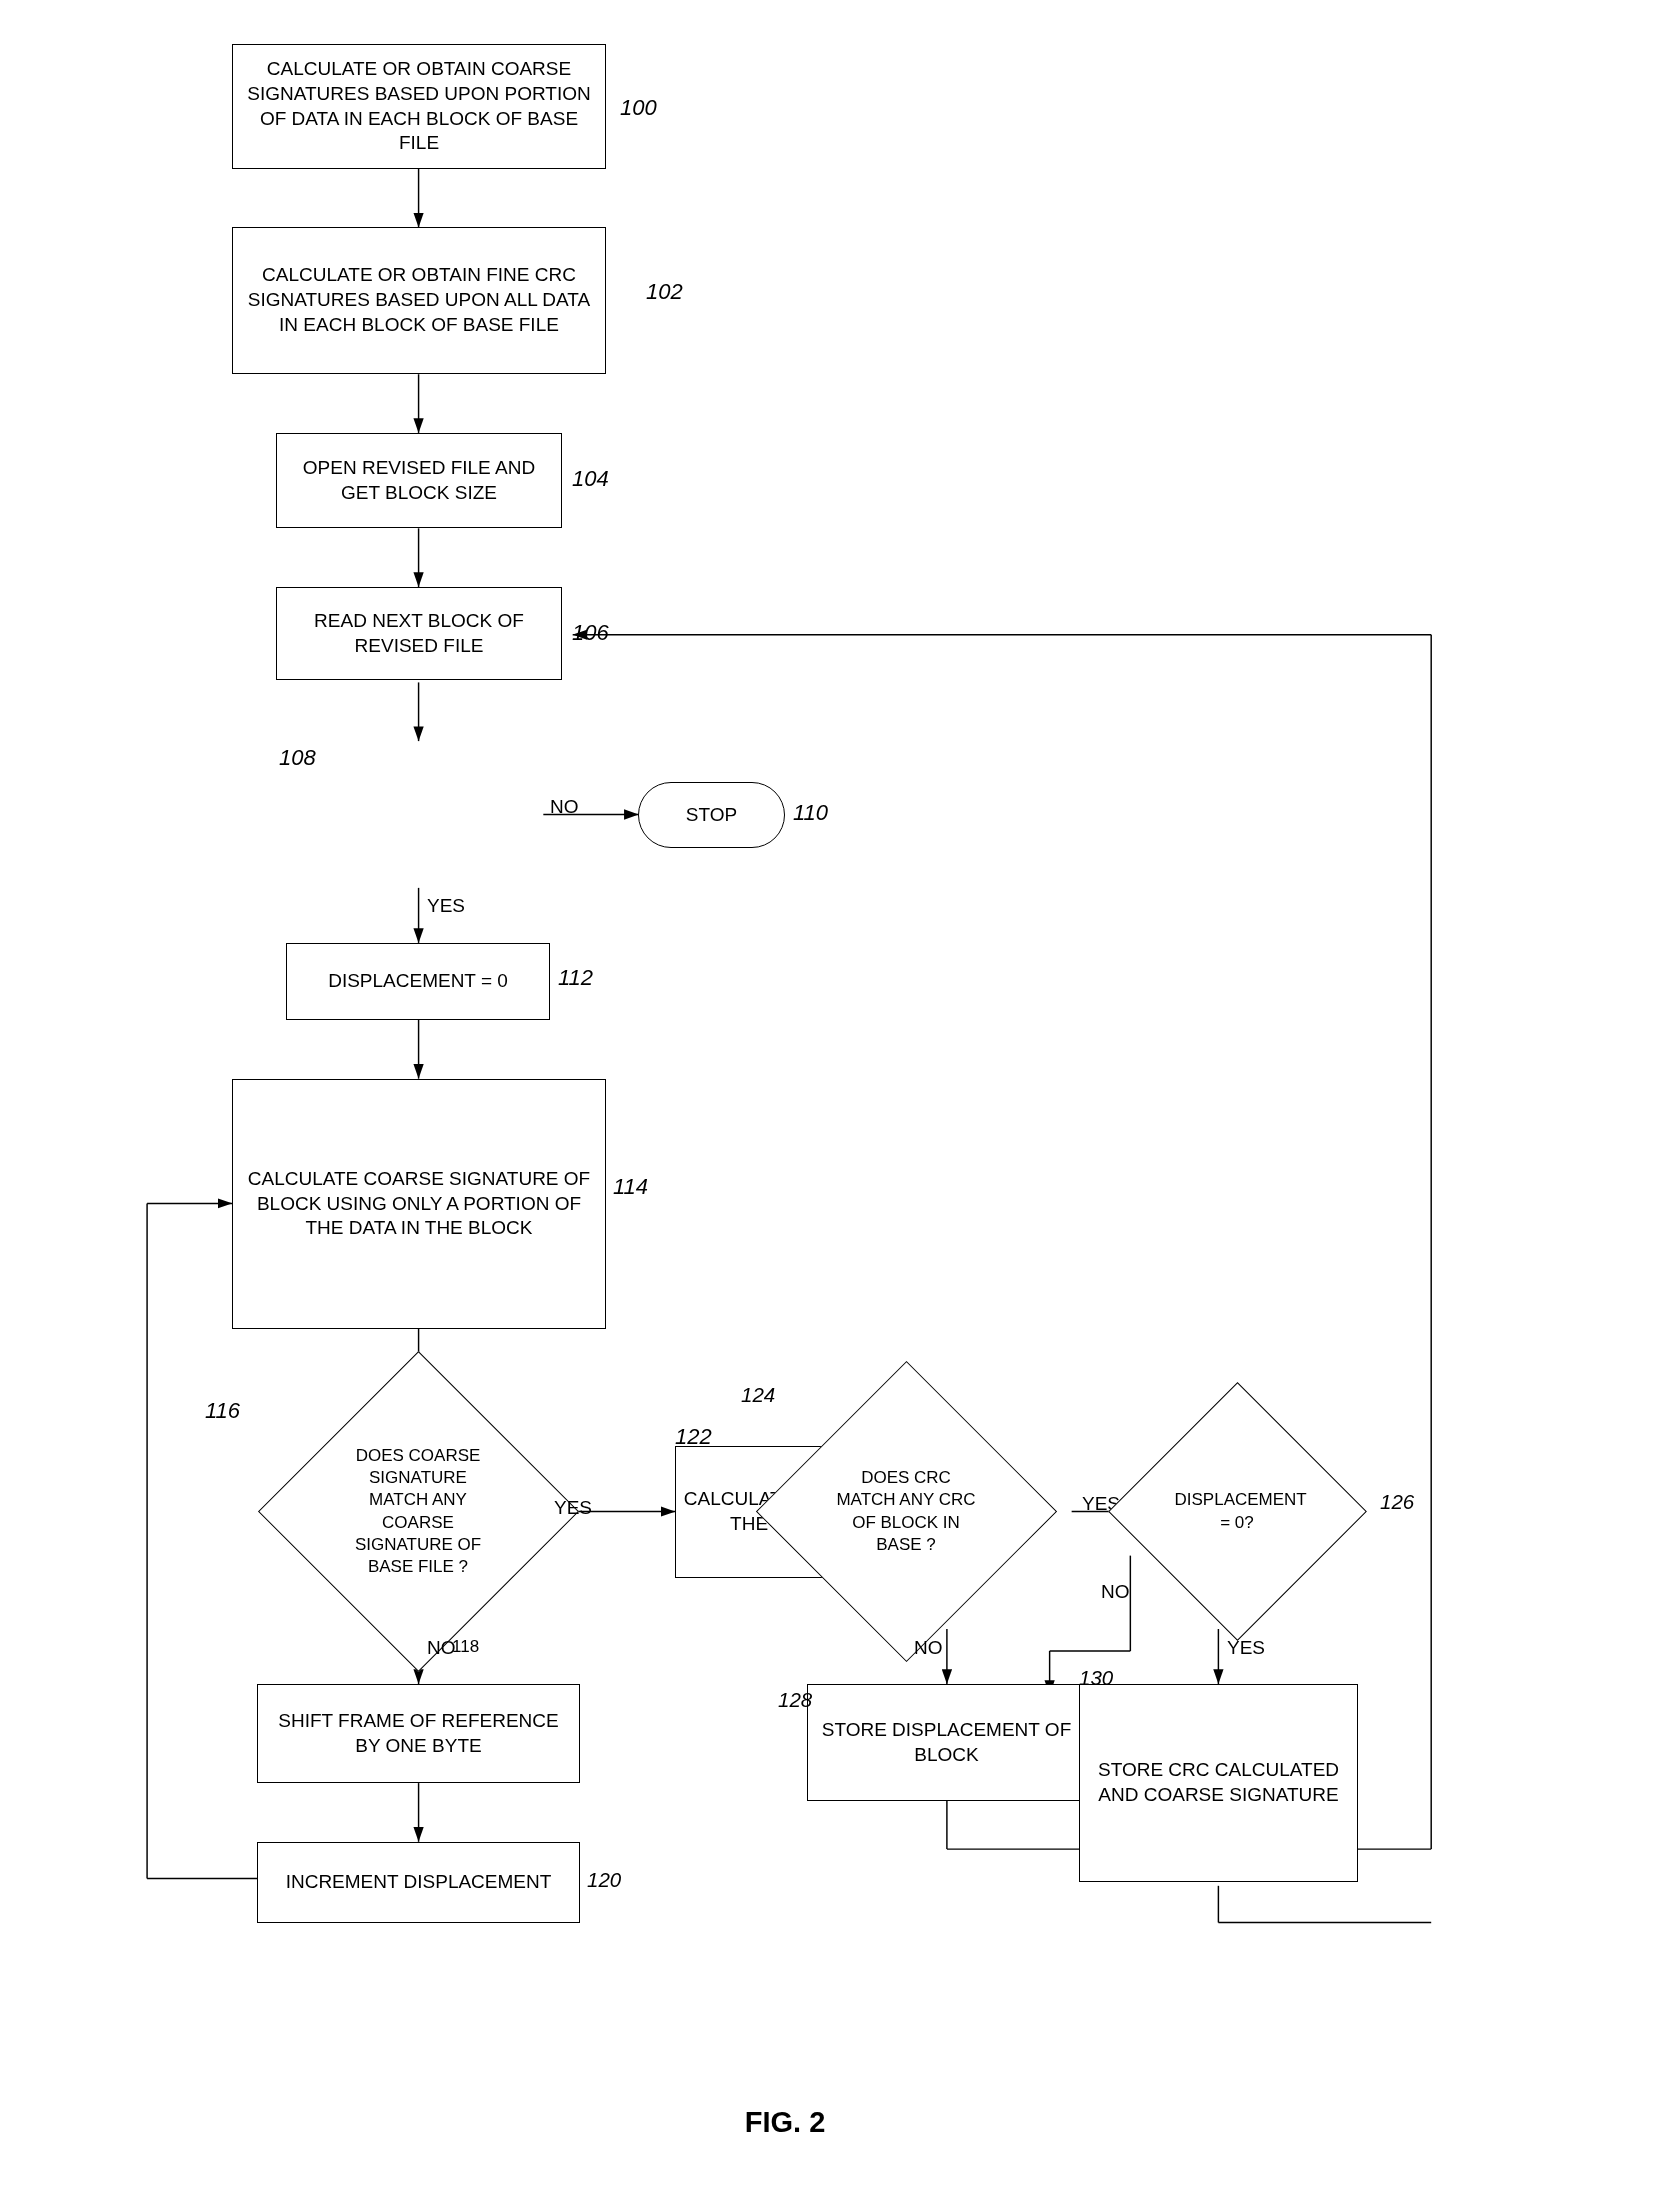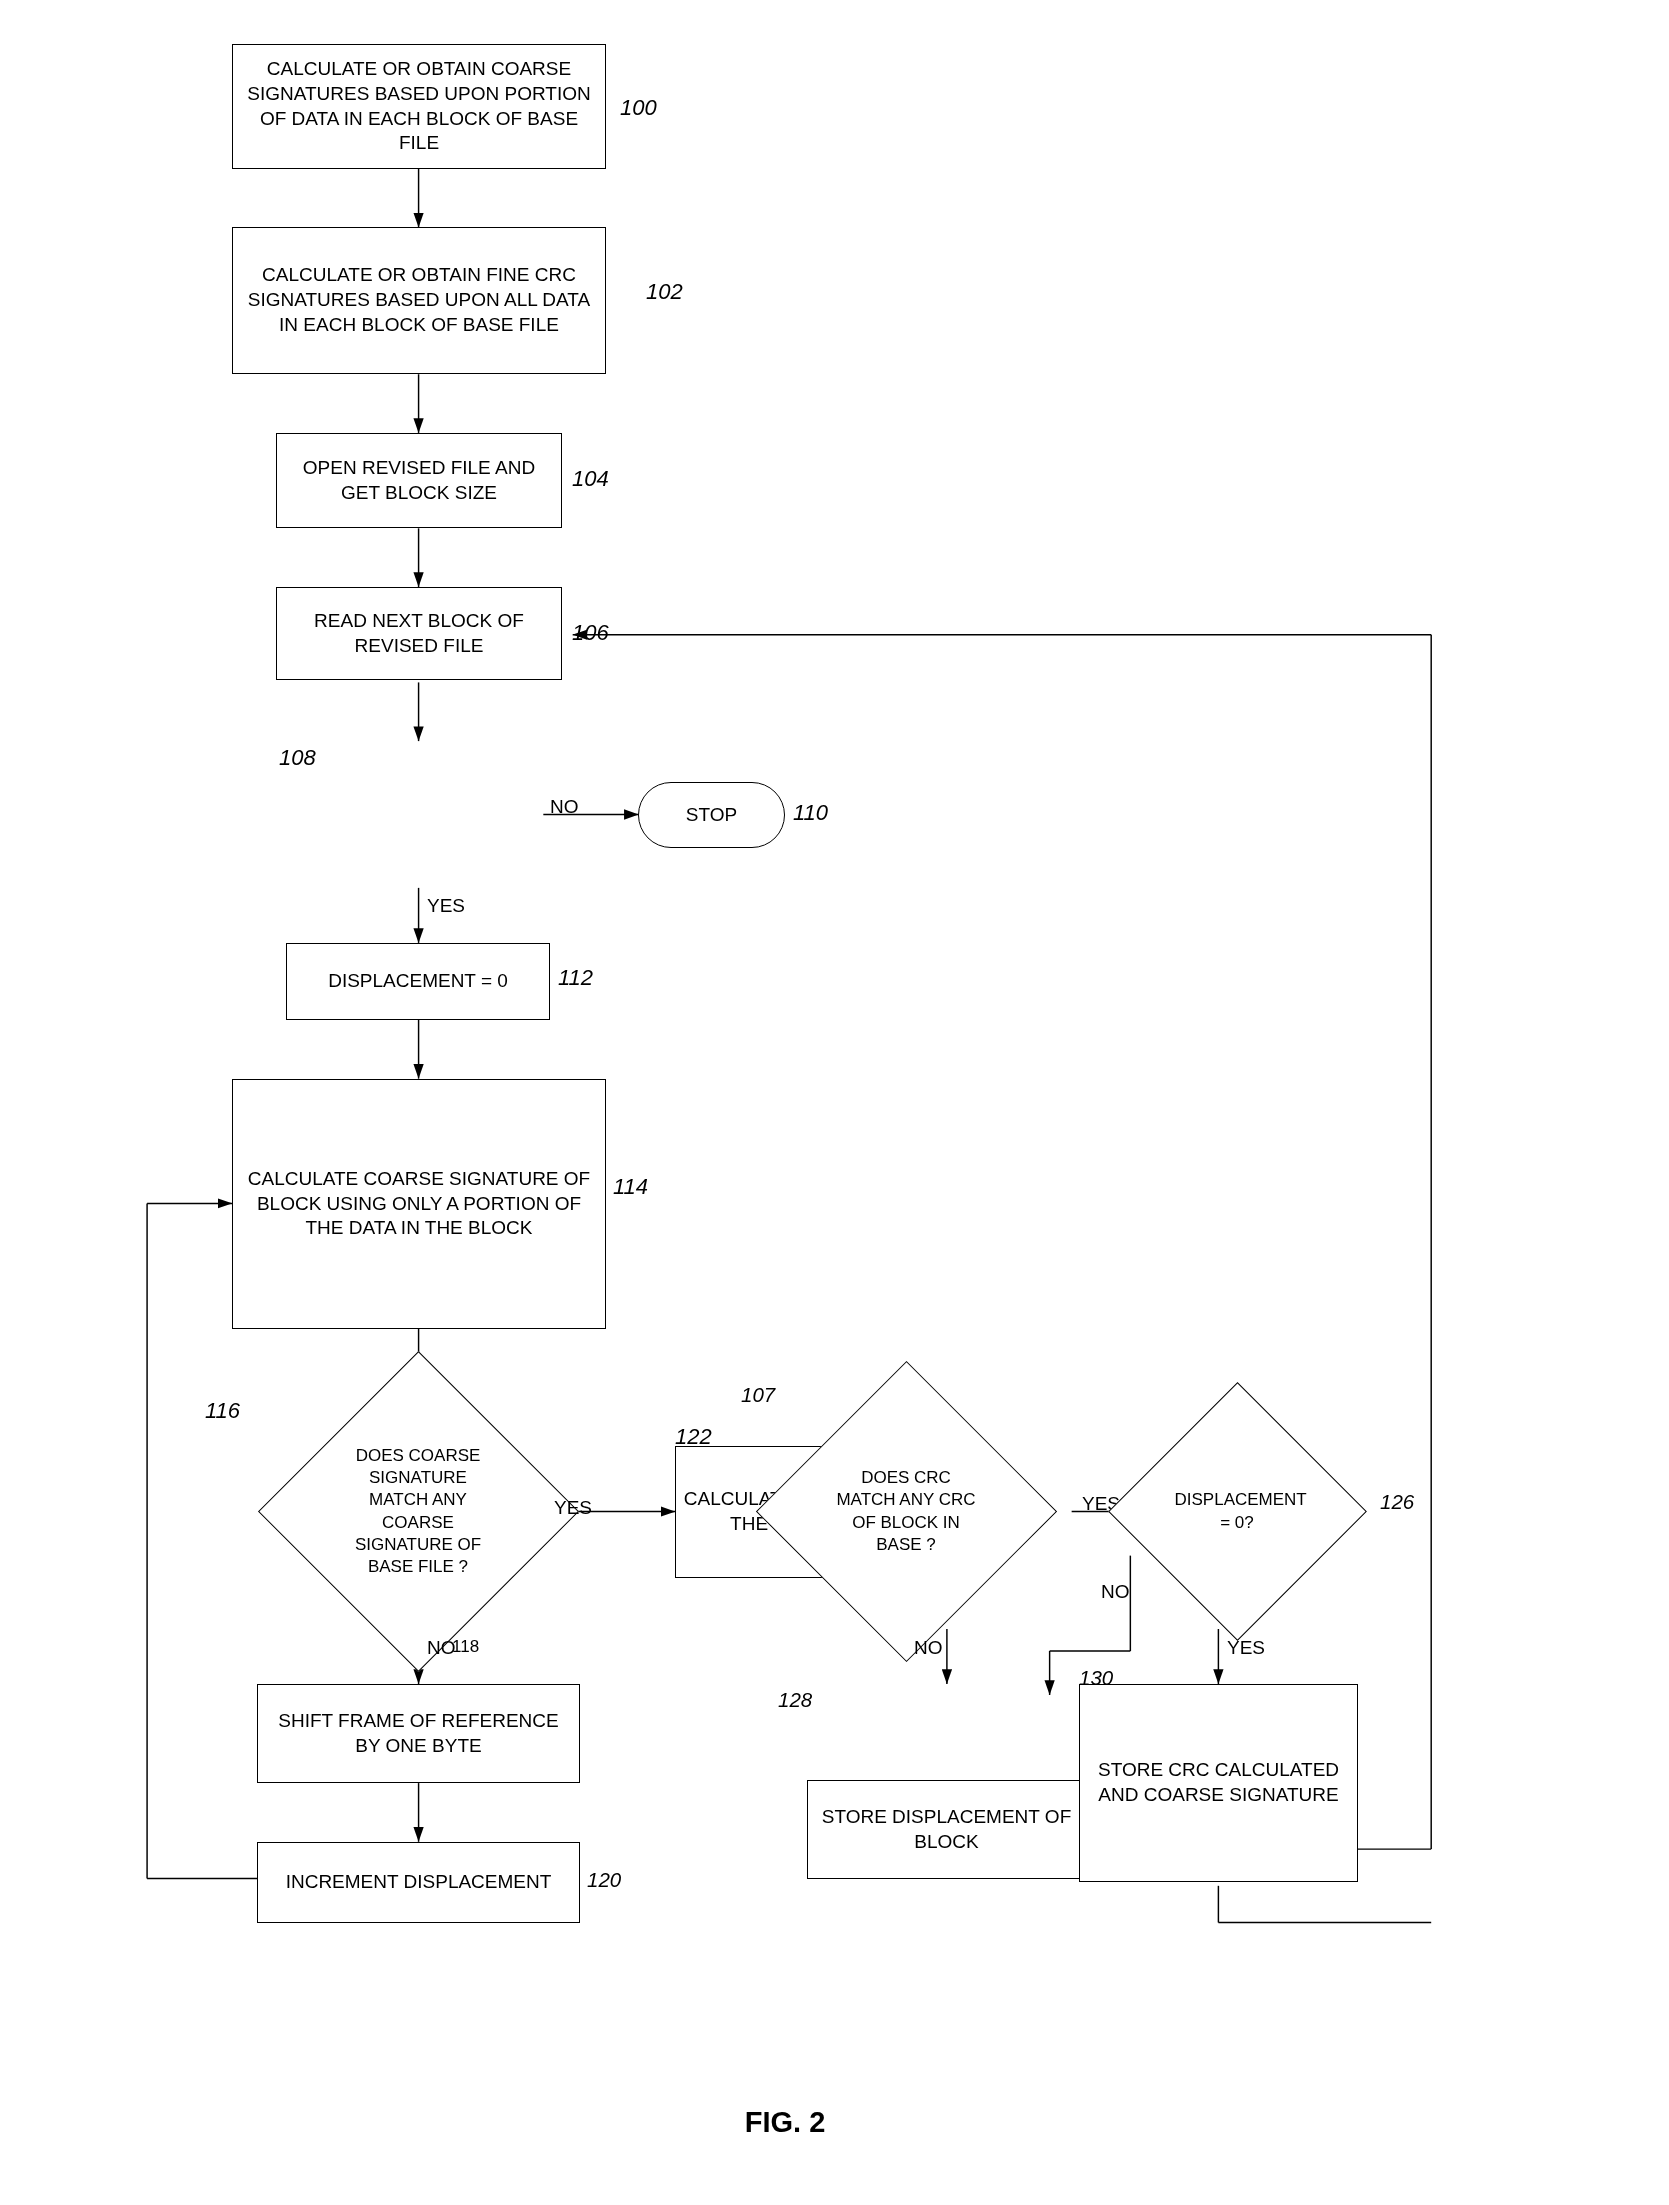--- a/index.html
+++ b/index.html
@@ -201,21 +201,21 @@
 
   <div class="box-rect" style="left:675px; top:1446px; width:220px; height:132px;">
     <span>CALCULATE CRC FOR THE FRAME</span>
   </div>
   <span class="label-ref" style="left:675px; top:1424px;">122</span>
 
   <div class="box-diamond" style="left:741px; top:1394px; width:330px; height:235px;">
     <div class="diamond-shape" style="width:213px; height:213px;"></div>
     <span class="diamond-text" style="font-size:17px; max-width:147px;">DOES CRC MATCH ANY CRC OF BLOCK IN BASE ?</span>
   </div>
-  <span class="label-ref" style="left:741px; top:1383px; font-size:20.5px;">107</span>
+  <span class="label-ref" style="left:741px; top:1383px; font-size:20.5px;">124</span>
 
   <span class="label" style="left:1082px; top:1493px;">YES</span>
 
   <span class="label" style="left:914px; top:1637px;">NO</span>
 
   <div class="box-diamond" style="left:1101px; top:1394px; width:272px; height:235px;">
     <div class="diamond-shape" style="width:183px; height:183px;"></div>
     <span class="diamond-text" style="font-size:17px; max-width:125px;">DISPLACEMENT = 0?</span>
   </div>
   <span class="label-ref" style="left:1380px; top:1490px; font-size:20.5px;">126</span>
@@ -226,21 +226,21 @@
 
   <div class="box-rect" style="left:257px; top:1684px; width:323px; height:99px;">
     <span>SHIFT FRAME OF REFERENCE BY ONE BYTE</span>
   </div>
 
   <div class="box-rect" style="left:257px; top:1842px; width:323px; height:81px;">
     <span>INCREMENT DISPLACEMENT</span>
   </div>
   <span class="label-ref" style="left:587px; top:1868px; font-size:20.5px;">120</span>
 
-  <div class="box-rect" style="left:807px; top:1780px; width:279px; height:99px;">
+  <div class="box-rect" style="left:807px; top:1684px; width:279px; height:117px;">
     <span>STORE DISPLACEMENT OF BLOCK</span>
   </div>
   <span class="label-ref" style="left:778px; top:1688px; font-size:20.5px;">128</span>
 
   <div class="box-rect" style="left:1079px; top:1684px; width:279px; height:198px;">
     <span>STORE CRC CALCULATED AND COARSE SIGNATURE</span>
   </div>
   <span class="label-ref" style="left:1079px; top:1666px; font-size:20.5px;">130</span>
 
   <div class="fig-caption" style="left:638px; top:2106px; width:294px;">

